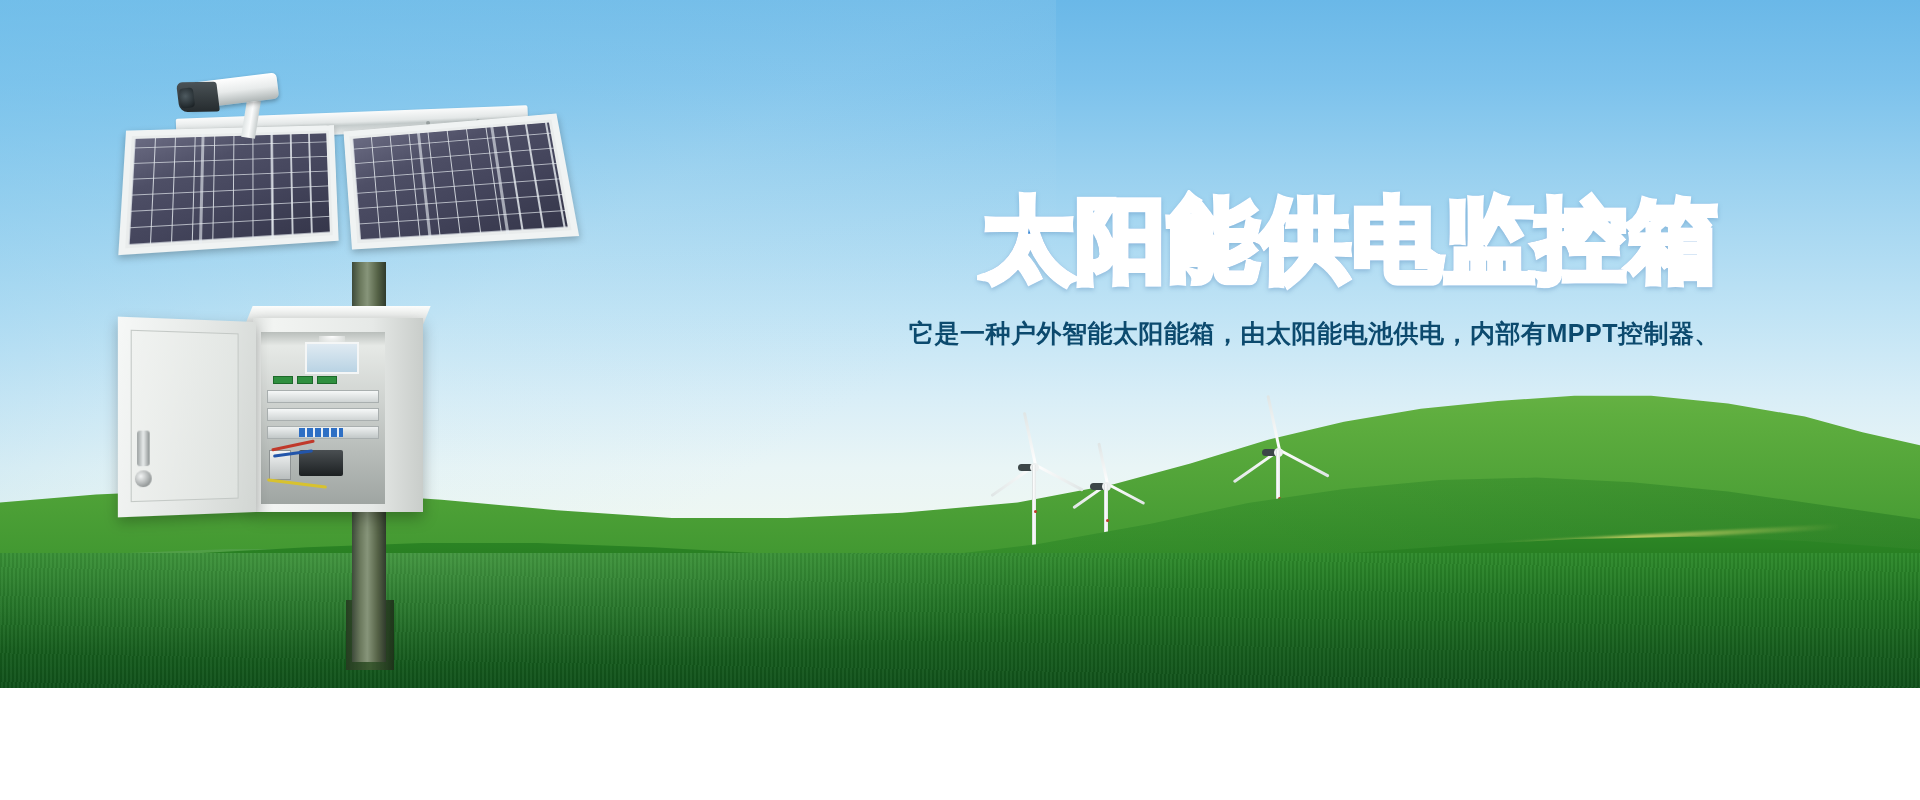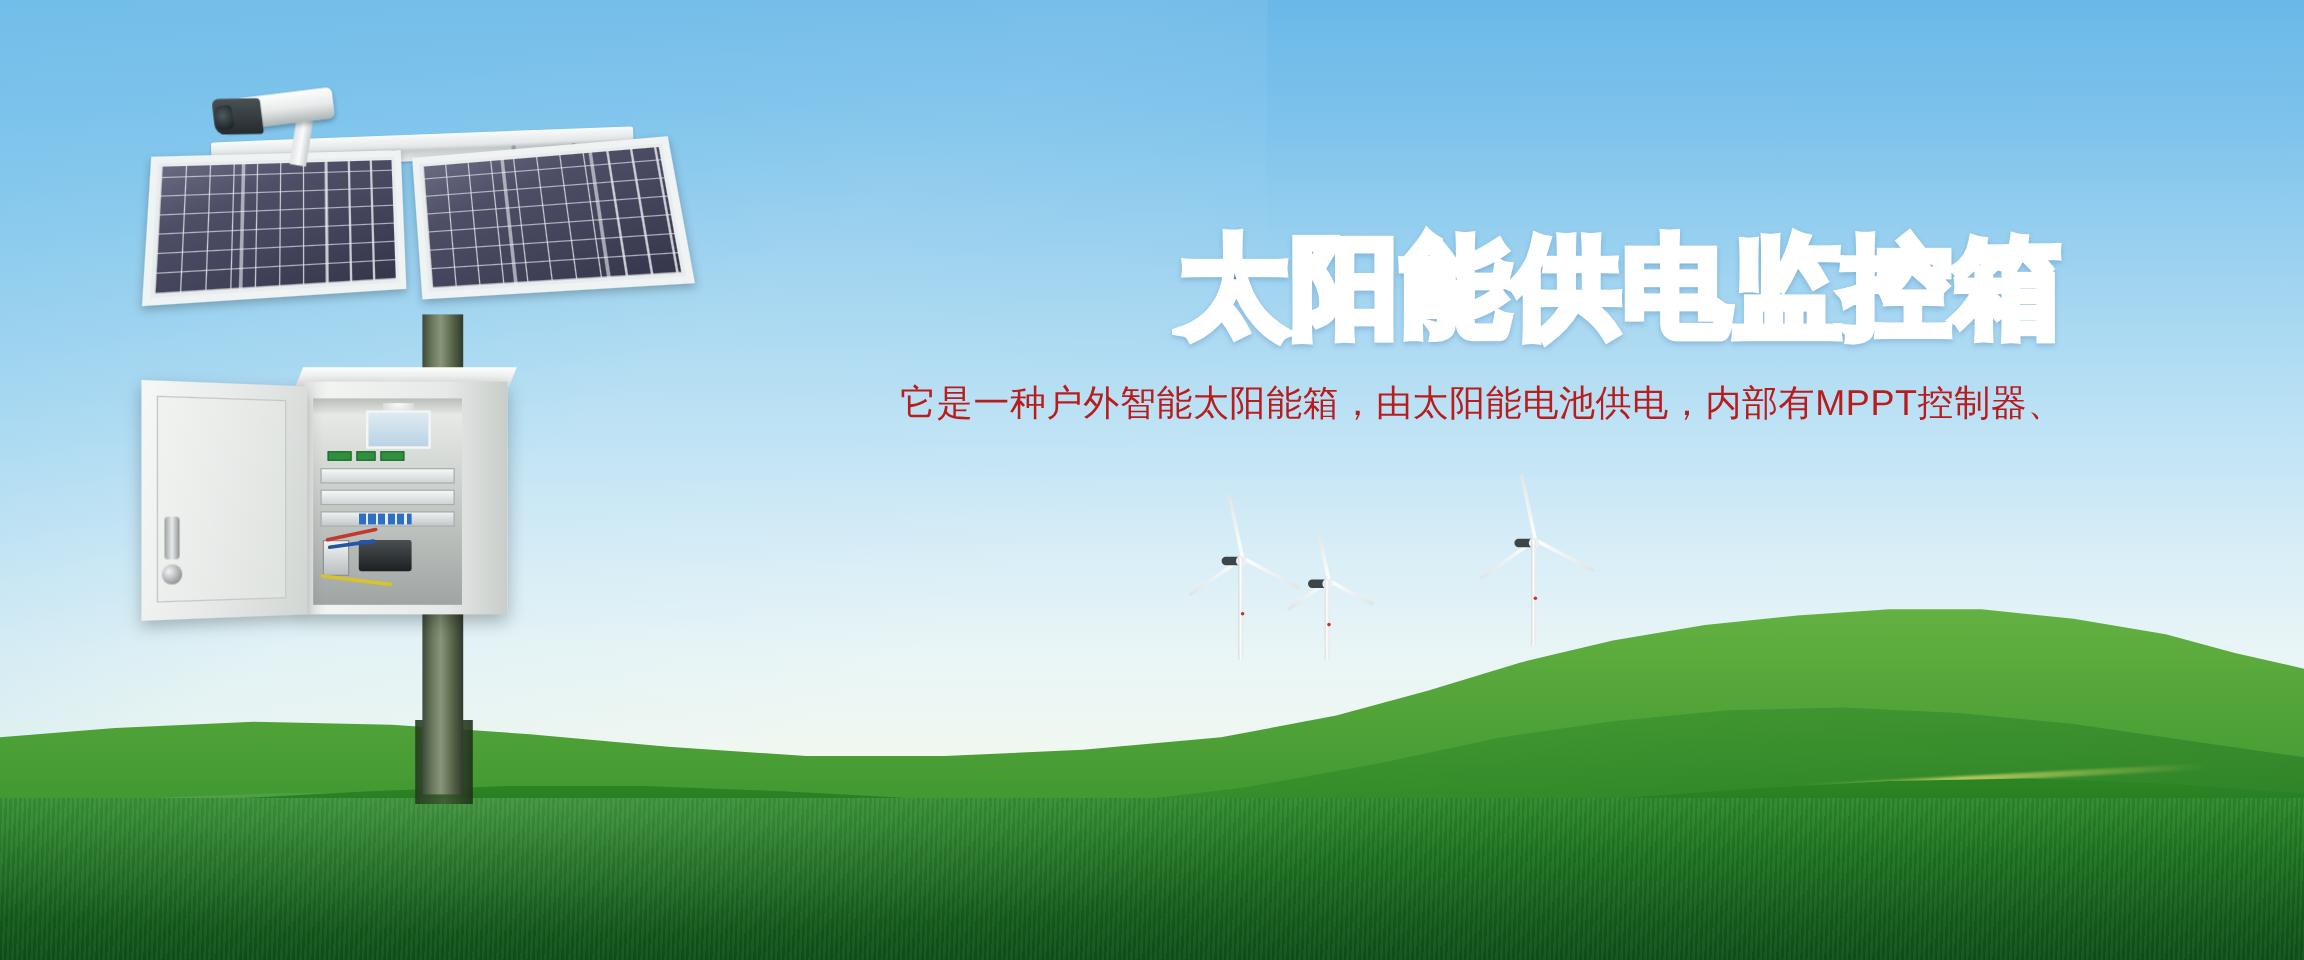--- a/index.html
+++ b/index.html
@@ -1,20 +1,20 @@
 <!DOCTYPE html>
 <html><head>
 <meta charset="utf-8">
 <style>
   * { margin:0; padding:0; box-sizing:border-box; }
   html,body { width:1920px; height:800px; overflow:hidden; }
   body { font-family:"Liberation Sans","DejaVu Sans",sans-serif; background:#fff; }
 
   #banner {
-    position:relative; width:1920px; height:800px; overflow:hidden;
+    position:relative; width:1920px; height:688px; overflow:hidden;
   }
 
   
   .sky {
     position:absolute; inset:0;
     background:
       linear-gradient(to bottom,
         #6ab8e8 0%,
         #7cc2ec 12%,
         #9ed3f0 28%,
@@ -281,22 +281,22 @@
     filter:drop-shadow(0 2px 2px rgba(40,90,150,.25));
     display:inline-block;
   }
   .title-wrap{ position:relative; display:inline-block; }
   .title-shadow{
     position:absolute; inset:0; font-size:90px; line-height:1.12; font-weight:bold;
     letter-spacing:2px; color:#ffffff; -webkit-text-stroke:9px #ffffff;
     z-index:-1;
   }
   .sub{
-    margin-top:22px; color:#b91c1c; font-size:30px; line-height:1.62;
-    letter-spacing:.5px; font-weight:400;
+    margin-top:22px; color:#0c4a6e; font-size:25px; line-height:1.62;
+    letter-spacing:.5px; font-weight:700;
   }
   .sub div{ white-space:nowrap; }
 </style>
 </head>
 <body>
 
 <div id="banner">
 
   <div class="sky"></div>
   <div class="sky-warm"></div>

